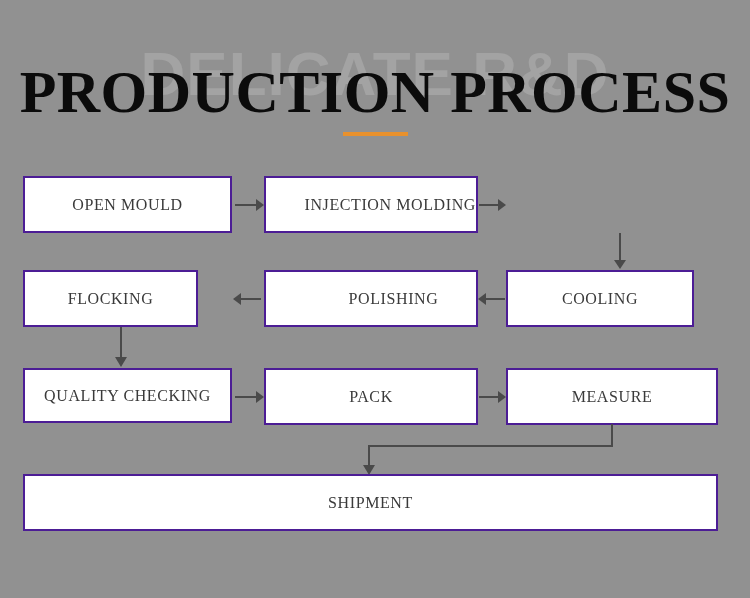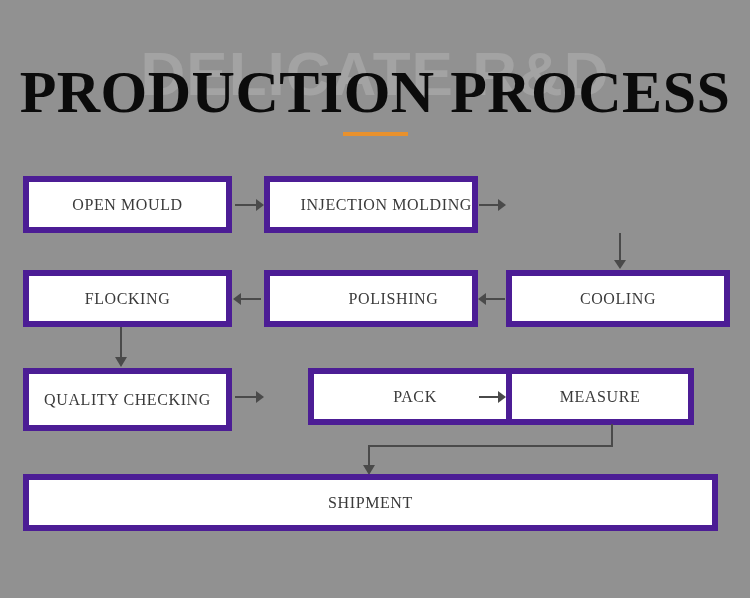--- a/index.html
+++ b/index.html
@@ -61,21 +61,21 @@
     top: 132px;
     width: 65px;
     height: 4px;
     background: #e8912d;
   }
 
   
   .node {
     position: absolute;
     background: #ffffff;
-    border: 6px solid #4c1d95;
+    border: 2px solid #4c1d95;
     box-sizing: border-box;
     display: flex;
     align-items: center;
     justify-content: center;
     text-align: center;
   }
   .node-label {
     font-family: "Liberation Serif", "DejaVu Serif", serif;
     font-size: 16px;
     font-weight: normal;
@@ -126,56 +126,56 @@
   <svg class="connector" style="left:478px; top:195px; width:28px; height:20px;" viewBox="0 0 28 20">
     <line class="conn-line" x1="1" y1="10" x2="21" y2="10"></line>
     <polygon class="conn-head" points="20,4 28,10 20,16"></polygon>
   </svg>
 
   <svg class="connector" style="left:610px; top:233px; width:20px; height:37px;" viewBox="0 0 20 37">
     <line class="conn-line" x1="10" y1="0" x2="10" y2="28"></line>
     <polygon class="conn-head" points="4,27 10,36 16,27"></polygon>
   </svg>
 
-  <div class="node" style="left:23px; top:270px; width:209px; height:57px;">
+  <div class="node" style="left:23px; top:270px; width:175px; height:57px;">
     <span class="node-label">FLOCKING</span>
   </div>
 
   <div class="node" style="left:264px; top:270px; width:214px; height:57px;padding-left:45px;">
     <span class="node-label">POLISHING</span>
   </div>
 
-  <div class="node" style="left:506px; top:270px; width:224px; height:57px;">
+  <div class="node" style="left:506px; top:270px; width:188px; height:57px;">
     <span class="node-label">COOLING</span>
   </div>
 
   <svg class="connector" style="left:478px; top:289px; width:28px; height:20px;" viewBox="0 0 28 20">
     <line class="conn-line" x1="27" y1="10" x2="7" y2="10"></line>
     <polygon class="conn-head" points="8,4 0,10 8,16"></polygon>
   </svg>
 
   <svg class="connector" style="left:232px; top:289px; width:32px; height:20px;" viewBox="0 0 32 20">
     <line class="conn-line" x1="29" y1="10" x2="8" y2="10"></line>
     <polygon class="conn-head" points="9,4 1,10 9,16"></polygon>
   </svg>
 
   <svg class="connector" style="left:111px; top:327px; width:20px; height:41px;" viewBox="0 0 20 41">
     <line class="conn-line" x1="10" y1="0" x2="10" y2="31"></line>
     <polygon class="conn-head" points="4,30 10,40 16,30"></polygon>
   </svg>
 
-  <div class="node" style="left:23px; top:368px; width:209px; height:63px;">
+  <div class="node" style="left:23px; top:368px; width:209px; height:55px;">
     <span class="node-label">QUALITY CHECKING</span>
   </div>
 
-  <div class="node" style="left:264px; top:368px; width:214px; height:57px;margin-left:44px;">
+  <div class="node" style="left:264px; top:368px; width:214px; height:57px;">
     <span class="node-label">PACK</span>
   </div>
 
-  <div class="node" style="left:506px; top:368px; width:188px; height:57px;">
+  <div class="node" style="left:506px; top:368px; width:212px; height:57px;">
     <span class="node-label">MEASURE</span>
   </div>
 
   <svg class="connector" style="left:232px; top:387px; width:32px; height:20px;" viewBox="0 0 32 20">
     <line class="conn-line" x1="3" y1="10" x2="25" y2="10"></line>
     <polygon class="conn-head" points="24,4 32,10 24,16"></polygon>
   </svg>
 
   <svg class="connector" style="left:478px; top:387px; width:28px; height:20px;" viewBox="0 0 28 20">
     <line class="conn-line" x1="1" y1="10" x2="21" y2="10"></line>

